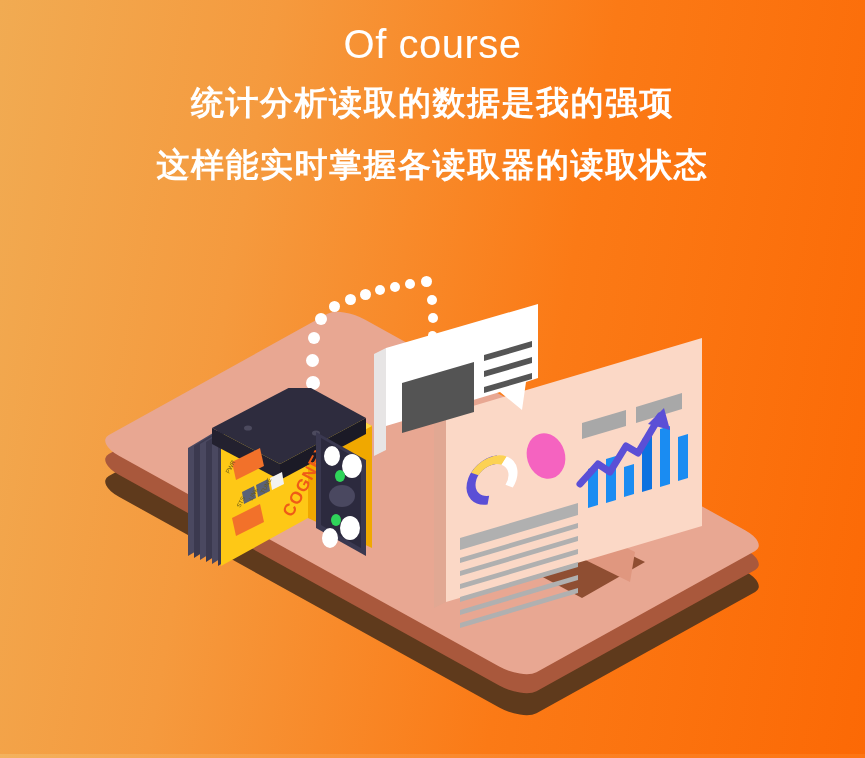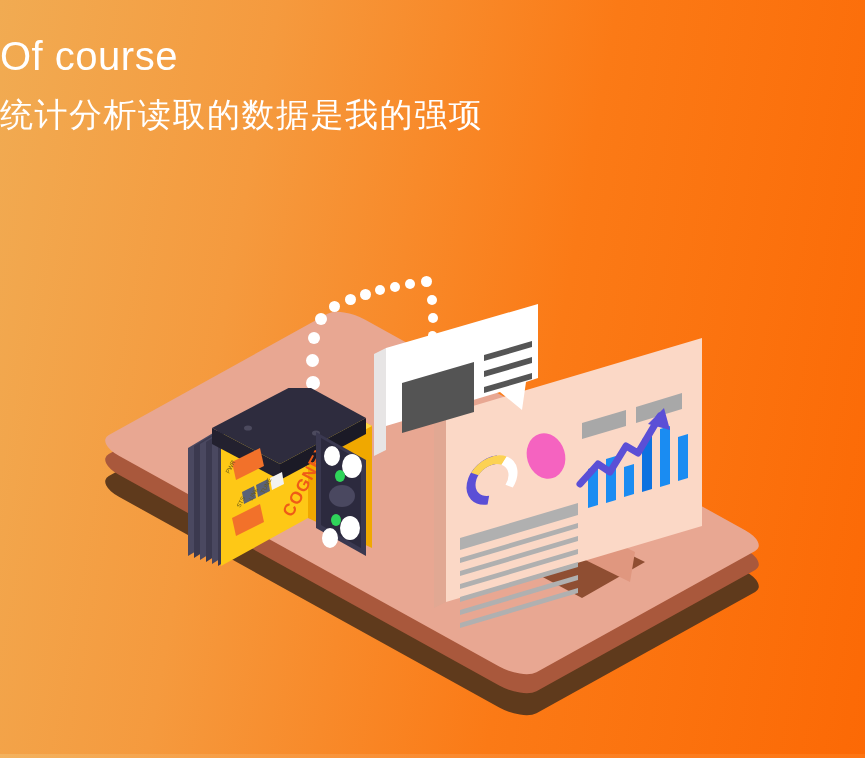--- a/index.html
+++ b/index.html
@@ -19,35 +19,36 @@
     overflow: hidden;
     background: linear-gradient(100deg, #f1ab52 0%, #f59a3e 28%, #fb7a16 62%, #fc6905 100%);
   }
 
   
   #headline {
     position: absolute;
     left: 0;
     top: 0;
     width: 865px;
-    padding-top: 28px;
+    padding-top: 16px;
+    text-align: center;
     color: #ffffff;
     z-index: 40;
     pointer-events: none;
   }
   #title-line {
     font-size: 40px;
     font-weight: 300;
     letter-spacing: 0.5px;
     line-height: 56px;
     white-space: pre;
   }
   .sub-line {
     font-size: 33px;
-    font-weight: 400;
+    font-weight: 700;
     line-height: 62px;
     letter-spacing: 1.5px;
     white-space: pre;
   }
 
   
   .plat {
     position: absolute;
     width: 470px;
     height: 470px;
@@ -269,16 +270,17 @@
       <ellipse cx="166" cy="108" rx="13" ry="11" fill="#4a4860"></ellipse>
       <ellipse cx="160" cy="132" rx="5" ry="6" fill="#2fd45a"></ellipse>
       <ellipse cx="154" cy="150" rx="8" ry="10" fill="#ffffff"></ellipse>
       <ellipse cx="174" cy="140" rx="10" ry="12" fill="#ffffff"></ellipse>
     </svg>
   </div>
 
   <div id="headline">
     <div id="title-line">Of course</div>
     <div class="sub-line">统计分析读取的数据是我的强项</div>
+    <div class="sub-line">这样能实时掌握各读取器的读取状态</div>
   </div>
 
   <div id="bottom-strip"></div>
 </div>
 
 </body></html>

